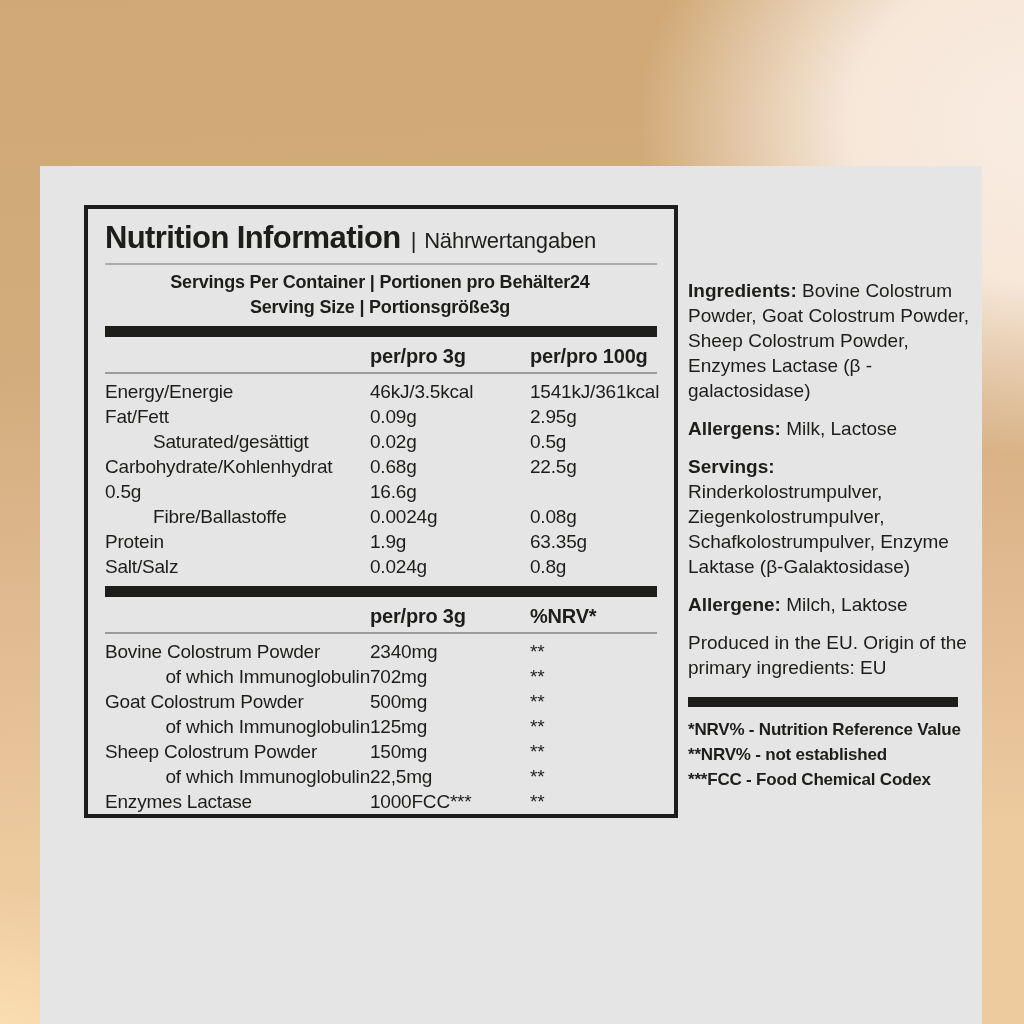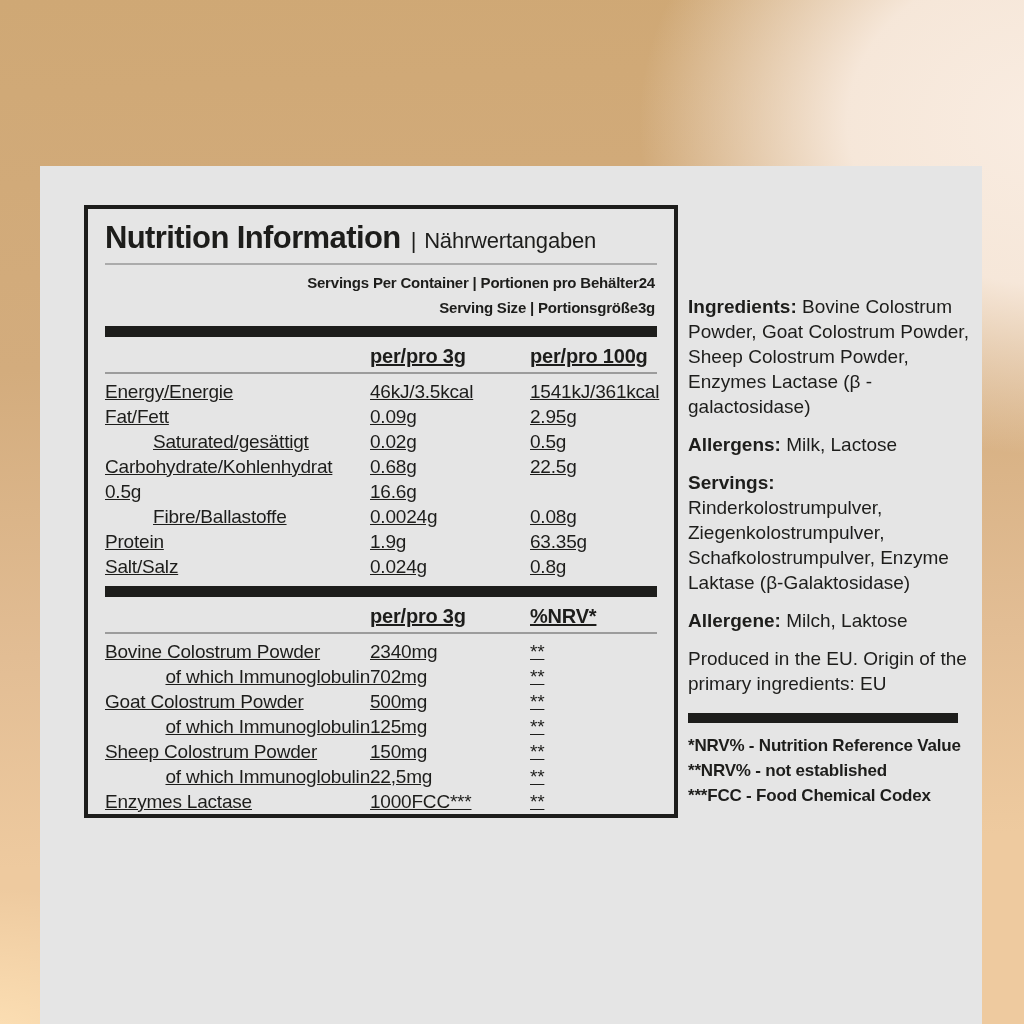--- a/index.html
+++ b/index.html
@@ -27,33 +27,33 @@
     position:absolute;left:44px;top:39px;width:594px;height:613px;
     box-sizing:border-box;border:4px solid #1d1d1b;
     padding:10px 17px 0 17px;overflow:hidden;
     letter-spacing:-0.2px;
   }
   .title-row{display:flex;align-items:baseline;margin-top:2px;white-space:nowrap;}
   .title-en{font-weight:800;font-size:31px;line-height:34px;letter-spacing:-0.6px;}
   .title-sep{font-weight:400;font-size:22px;margin:0 8px 0 10px;}
   .title-de{font-weight:400;font-size:22px;}
   .title-rule{height:2px;background:#ababab;margin:8px 0 5px 0;}
-  .serving-row{display:flex;justify-content:flex-end;font-weight:700;font-size:15px;line-height:25px;padding-right:2px;}
+  .serving-row{display:flex;justify-content:center;font-weight:700;font-size:18px;line-height:25px;padding-right:2px;}
   .thick-bar{height:11px;background:#1d1d1b;margin-top:6px;}
-  .trow{display:grid;grid-template-columns:265px 160px 1fr;font-size:19px;line-height:25px;text-decoration:underline;}
+  .trow{display:grid;grid-template-columns:265px 160px 1fr;font-size:19px;line-height:25px;}
   .thead{padding:8px 0 5px 0;}
   .thead span{font-weight:700;font-size:20px;line-height:22px;}
   .head-rule{height:2px;background:#9c9c9c;}
   .rows{padding:5px 0 3px 0;}
   .t1 .indent1 .c1{padding-left:48px;}
   .t2 .indent1 .c1{padding-left:30px;text-align:right;}
   .bar2{margin-top:4px;}
   
   .side{
-    position:absolute;left:648px;top:128px;width:286px;
+    position:absolute;left:648px;top:112px;width:286px;
   }
   .side-p{font-size:19px;line-height:25px;margin:0 0 13px 0;}
   .side-p strong{font-weight:700;}
   .side-bar{height:10px;background:#1d1d1b;margin:17px 0 10px 0;width:270px;}
   .footnote{font-weight:700;font-size:17px;line-height:25px;letter-spacing:-0.2px;}
 </style>
 </head>
 <body>
 
 <div class="bg"></div>

